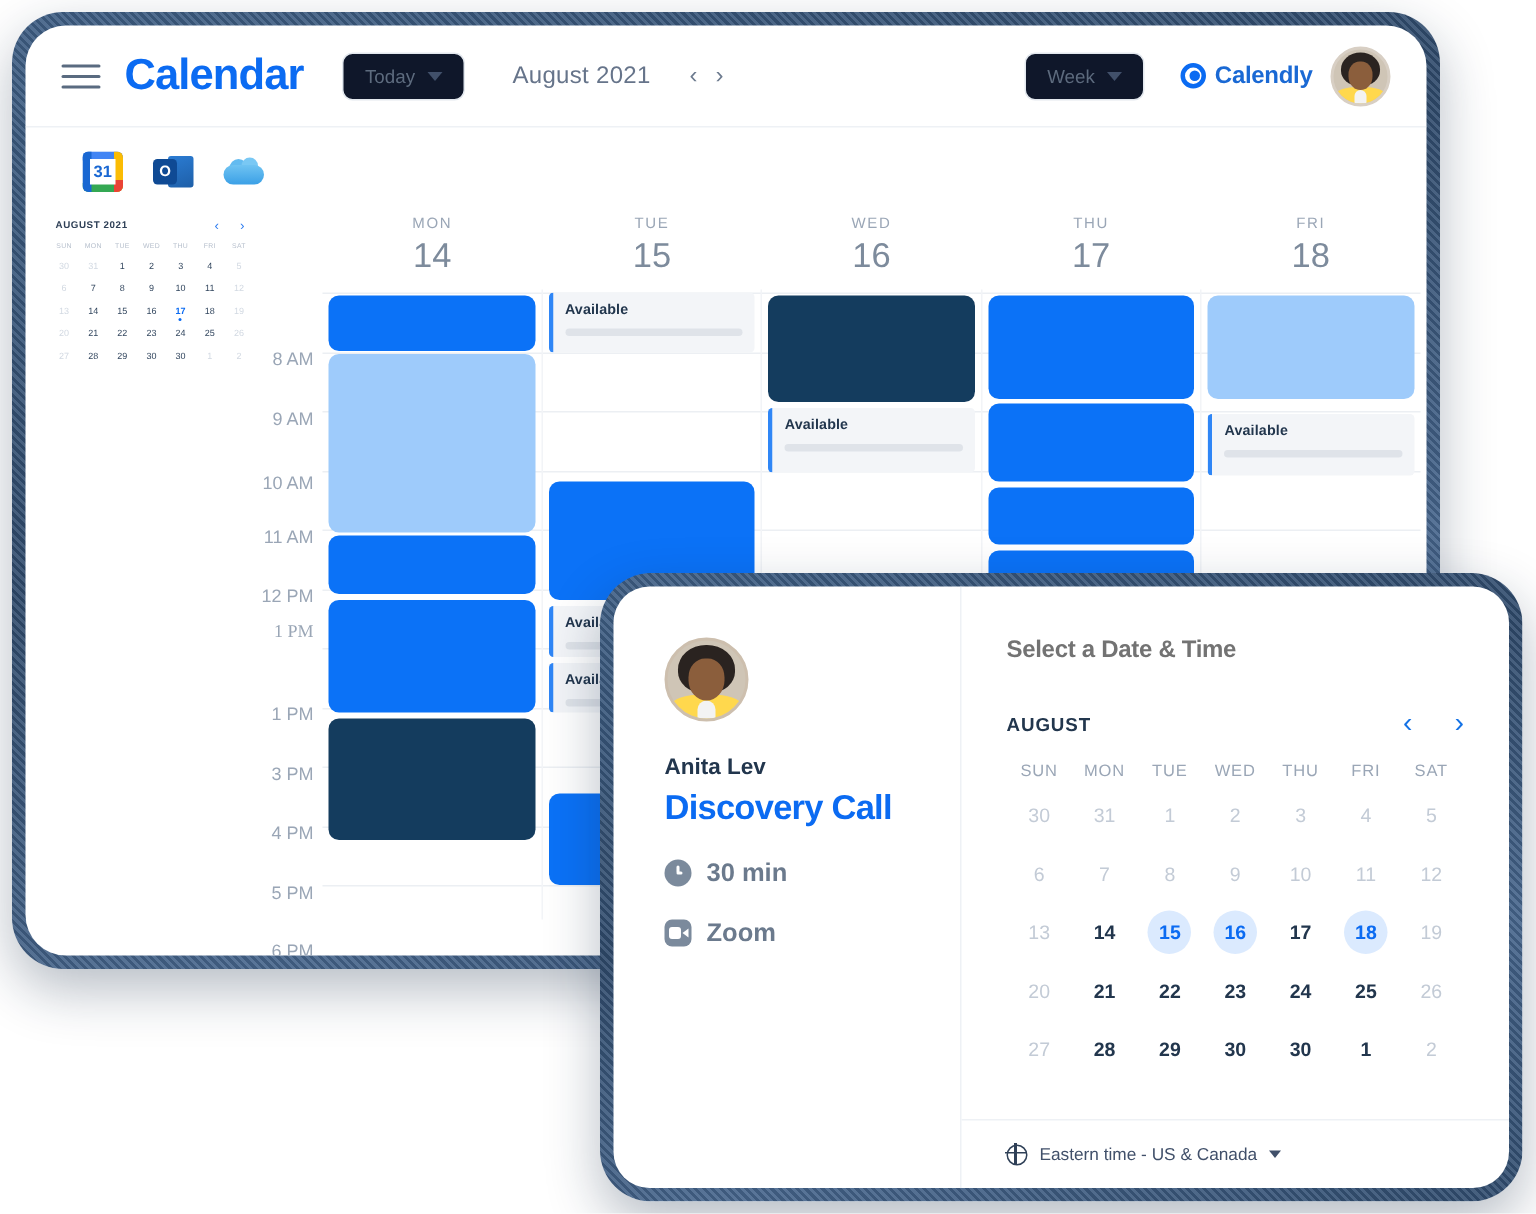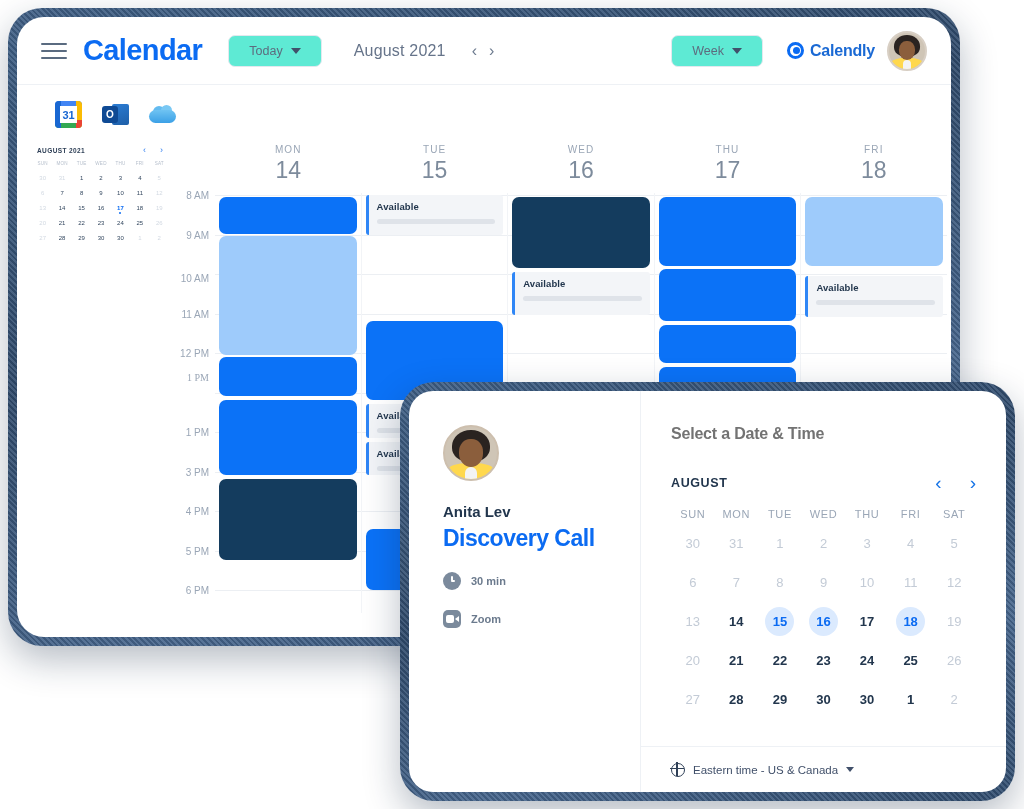--- a/index.html
+++ b/index.html
@@ -44,22 +44,22 @@
     display: flex; align-items: center; padding: 0 24px; gap: 0;
   }
   .hamburger { width: 26px; display: flex; flex-direction: column; gap: 5px; cursor: pointer; }
   .hamburger i { display: block; height: 2px; background: #5a6b80; border-radius: 2px; }
   .brand {
     margin-left: 16px; font-size: 29px; font-weight: 700;
     color: #0b6bf2; letter-spacing: -0.6px;
   }
   .pill {
     margin-left: 26px; border: 1px solid #e3e8ee; border-radius: 7px;
-    height: 32px; padding: 0 20px; display: flex; align-items: center; gap: 8px;
-    font-size: 12.5px; color: #5d6b7e; cursor: pointer; background: #5eead4;
+    height: 32px; padding: 0 14px; display: flex; align-items: center; gap: 8px;
+    font-size: 12.5px; color: #5d6b7e; cursor: pointer; background: #0f172a;
   }
   .caret { width: 0; height: 0; border-left: 5px solid transparent; border-right: 5px solid transparent;
            border-top: 6px solid #41506a; }
   .month-label { margin-left: 32px; font-size: 16px; color: #66748a; letter-spacing: .2px; }
   .navarrows { margin-left: 26px; display: flex; gap: 12px; color: #6d7b8f; font-size: 16px; }
   .navarrows span { cursor: pointer; line-height: 1; }
   .spacer { flex: 1; }
   .calendly-logo { display: flex; align-items: center; gap: 6px; margin-left: 24px; }
   .cl-mark { width: 17px; height: 17px; border-radius: 50%; border: 3px solid #0b6bf2;
              background: #fff; position: relative; }
@@ -135,22 +135,22 @@
 
   
   .grid-area { flex: 1; position: relative; padding-right: 4px; }
   .dayheads { display: flex; margin-left: 46px; height: 55px; }
   .dayhead { flex: 1; text-align: center; }
   .dh-dow { font-size: 10px; color: #9aa6b6; letter-spacing: 1.1px; margin-top: 6px; }
   .dh-num { font-size: 23px; color: #7d8b9c; margin-top: 2px; font-weight: 400; }
 
   .grid-wrap { position: relative; height: 420px; }
   .timecol { position: absolute; left: 0; top: 0; width: 46px; }
-  .timelabel { position: absolute; right: 6px; font-size: 10px; color: #9aa6b6;
-               transform: translateY(-50%); white-space: nowrap; }
+  .timelabel { position: absolute; right: 6px; font-size: 12px; color: #9aa6b6;
+               transform: translateY(-50%); white-space: nowrap; margin-top: 44px; }
   .hourline { position: absolute; left: 46px; right: 0; height: 1px; background: #eceff3; }
   .daycols { position: absolute; left: 46px; top: 0; right: 0; bottom: 0; display: flex; }
   .daycol { flex: 1; position: relative; border-right: 1px solid #f2f4f7; }
   .daycol:last-child { border-right: none; }
 
   .ev { position: absolute; left: 4px; right: 4px; border-radius: 7px; }
   .ev.busy     { background: #0b72f7; }
   .ev.tentative{ background: #9ecbfb; }
   .ev.dark     { background: #143c5e; }
   .ev.avail {
@@ -165,21 +165,21 @@
     width: 232px; padding: 34px 26px 0 34px; border-right: 1px solid #eef1f5; flex-shrink: 0;
   }
   .avatar-lg {
     width: 56px; height: 56px; border-radius: 50%; overflow: hidden; position: relative;
     border: 2px solid #cdbfae; background: #cfc5b6;
   }
   .host-name { margin-top: 22px; font-size: 15px; font-weight: 700; color: #22364d; }
   .event-title { margin-top: 5px; font-size: 23px; font-weight: 700; color: #0b6bf2;
                  letter-spacing: -.5px; }
   .meta-row { display: flex; align-items: center; gap: 10px; margin-top: 20px; }
-  .meta-txt { font-size: 11px; color: #6b7a8d; font-weight: 600; }
+  .meta-txt { font-size: 17px; color: #6b7a8d; font-weight: 600; }
   .ic-circle { width: 18px; height: 18px; border-radius: 50%; background: #7b8a9c;
                position: relative; flex-shrink: 0; }
   .ic-circle::before { content:""; position:absolute; left:8px; top:4px; width:1.6px; height:5px;
                        background:#fff; border-radius:1px; }
   .ic-circle::after  { content:""; position:absolute; left:8px; top:8px; width:4px; height:1.6px;
                        background:#fff; border-radius:1px; }
   .ic-video { width: 18px; height: 18px; border-radius: 5px; background: #7b8a9c;
               position: relative; flex-shrink: 0; }
   .ic-video::before { content:""; position:absolute; left:3px; top:5px; width:8px; height:8px;
                       background:#fff; border-radius:2px; }

